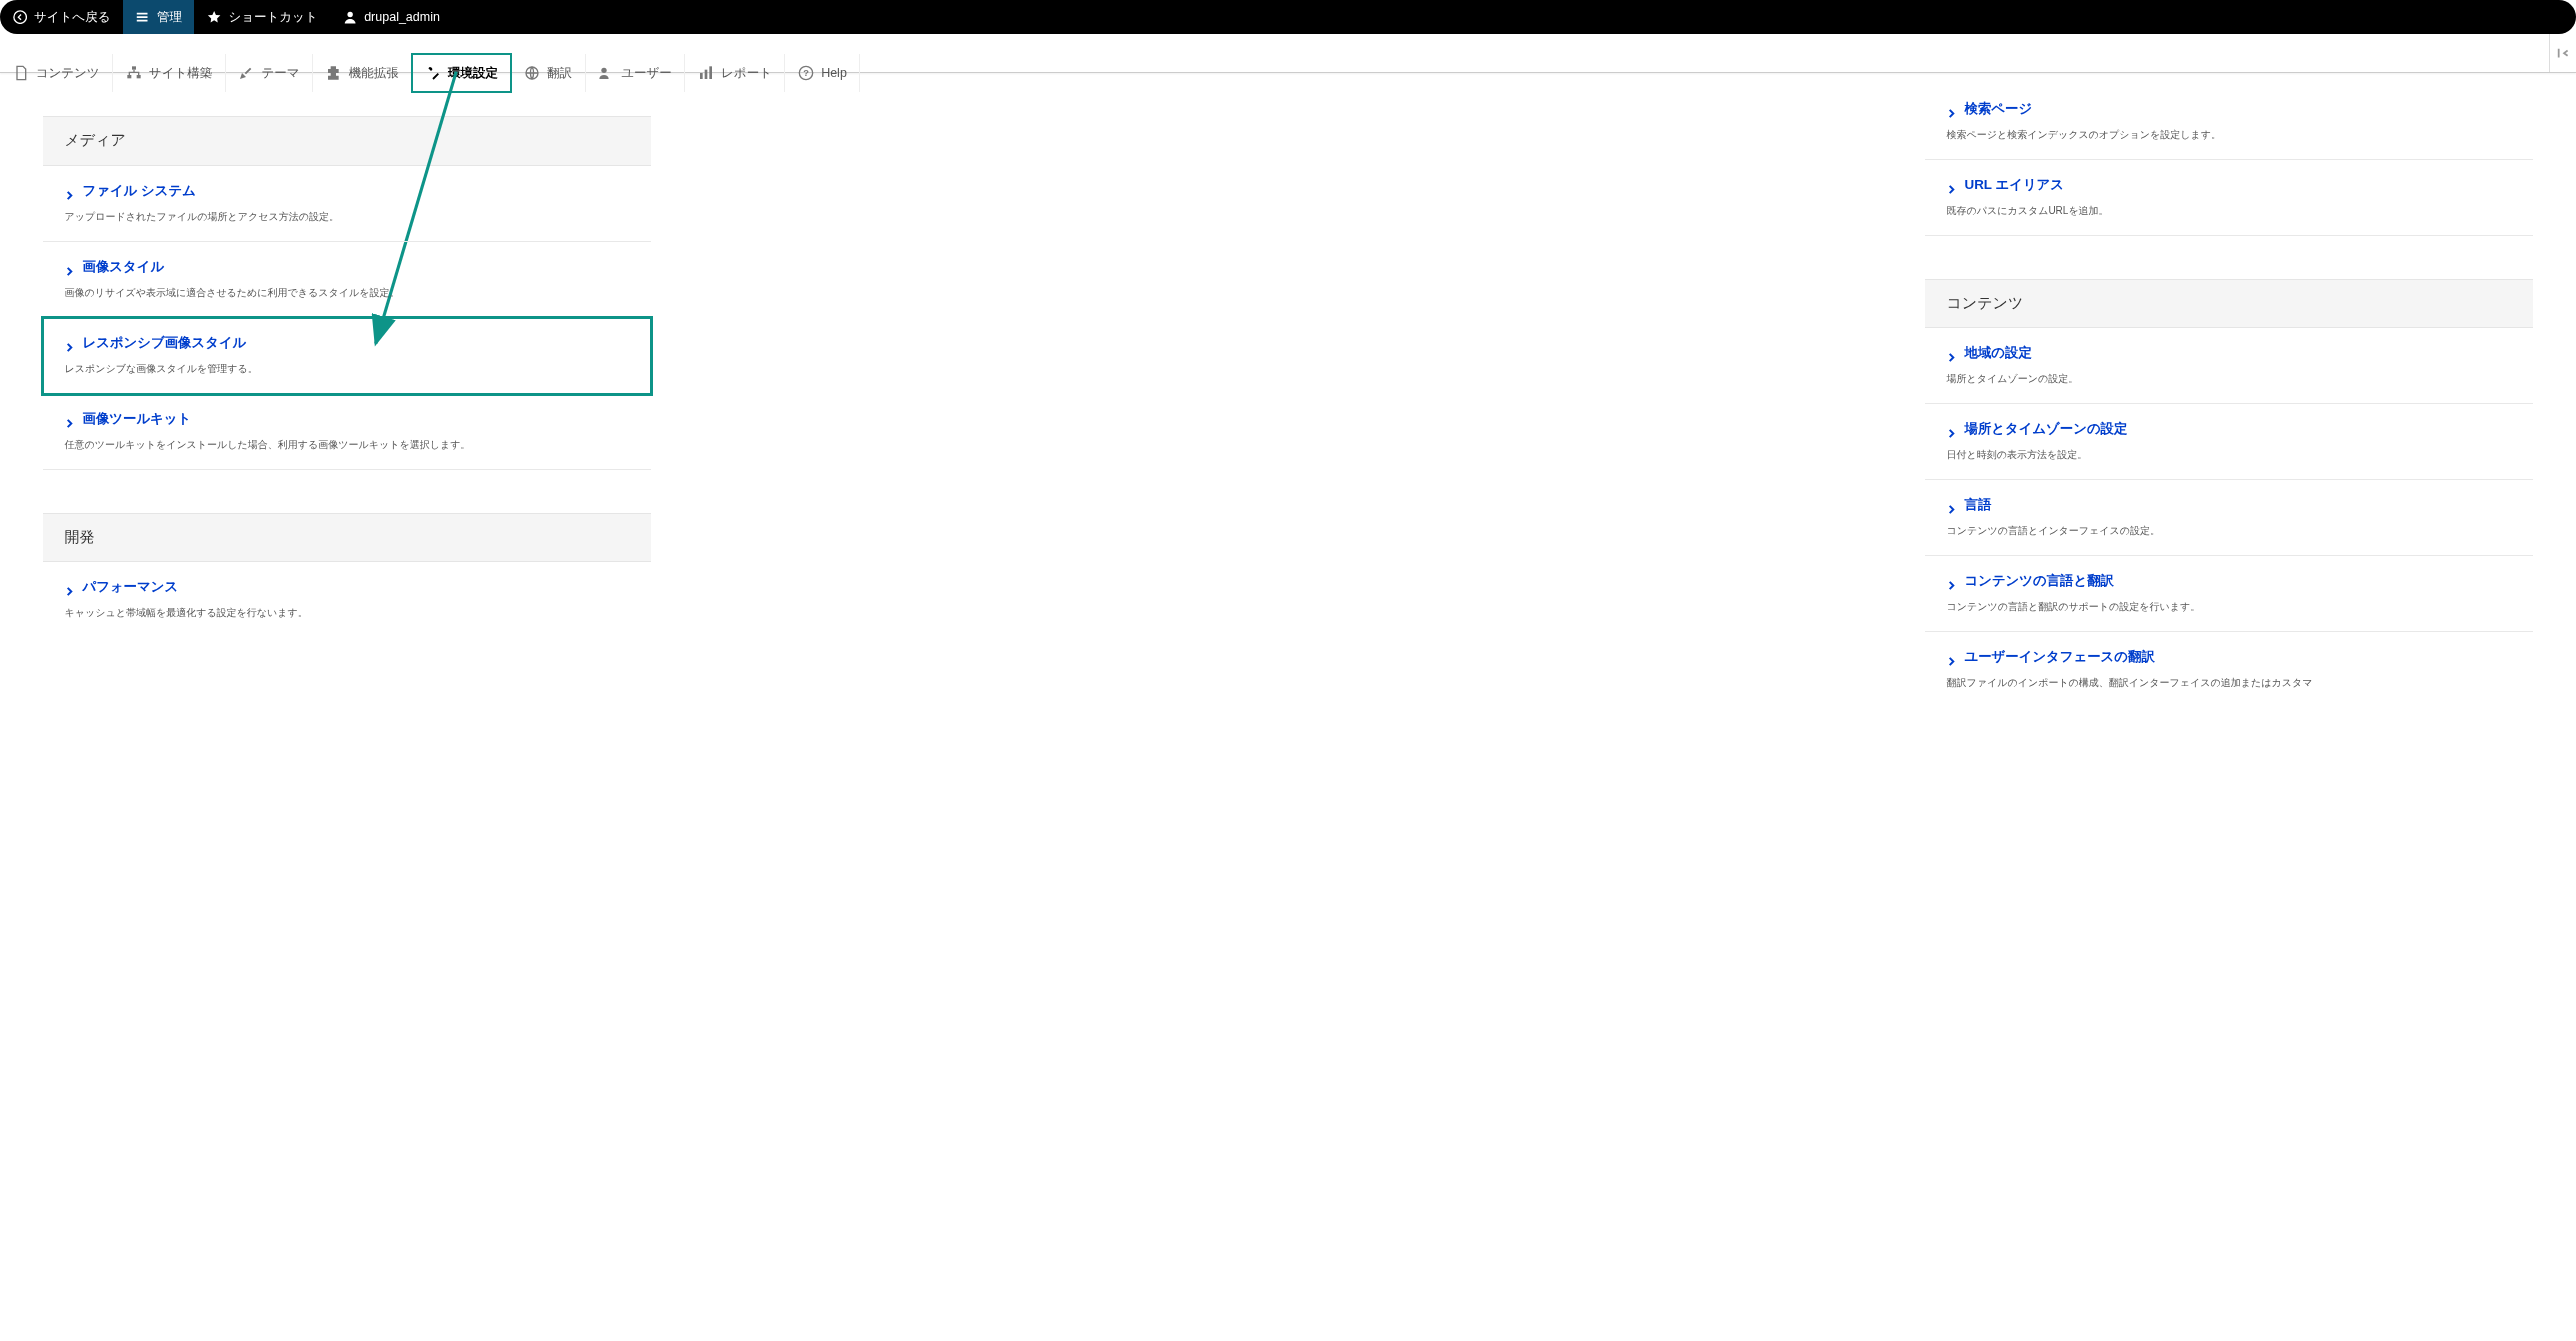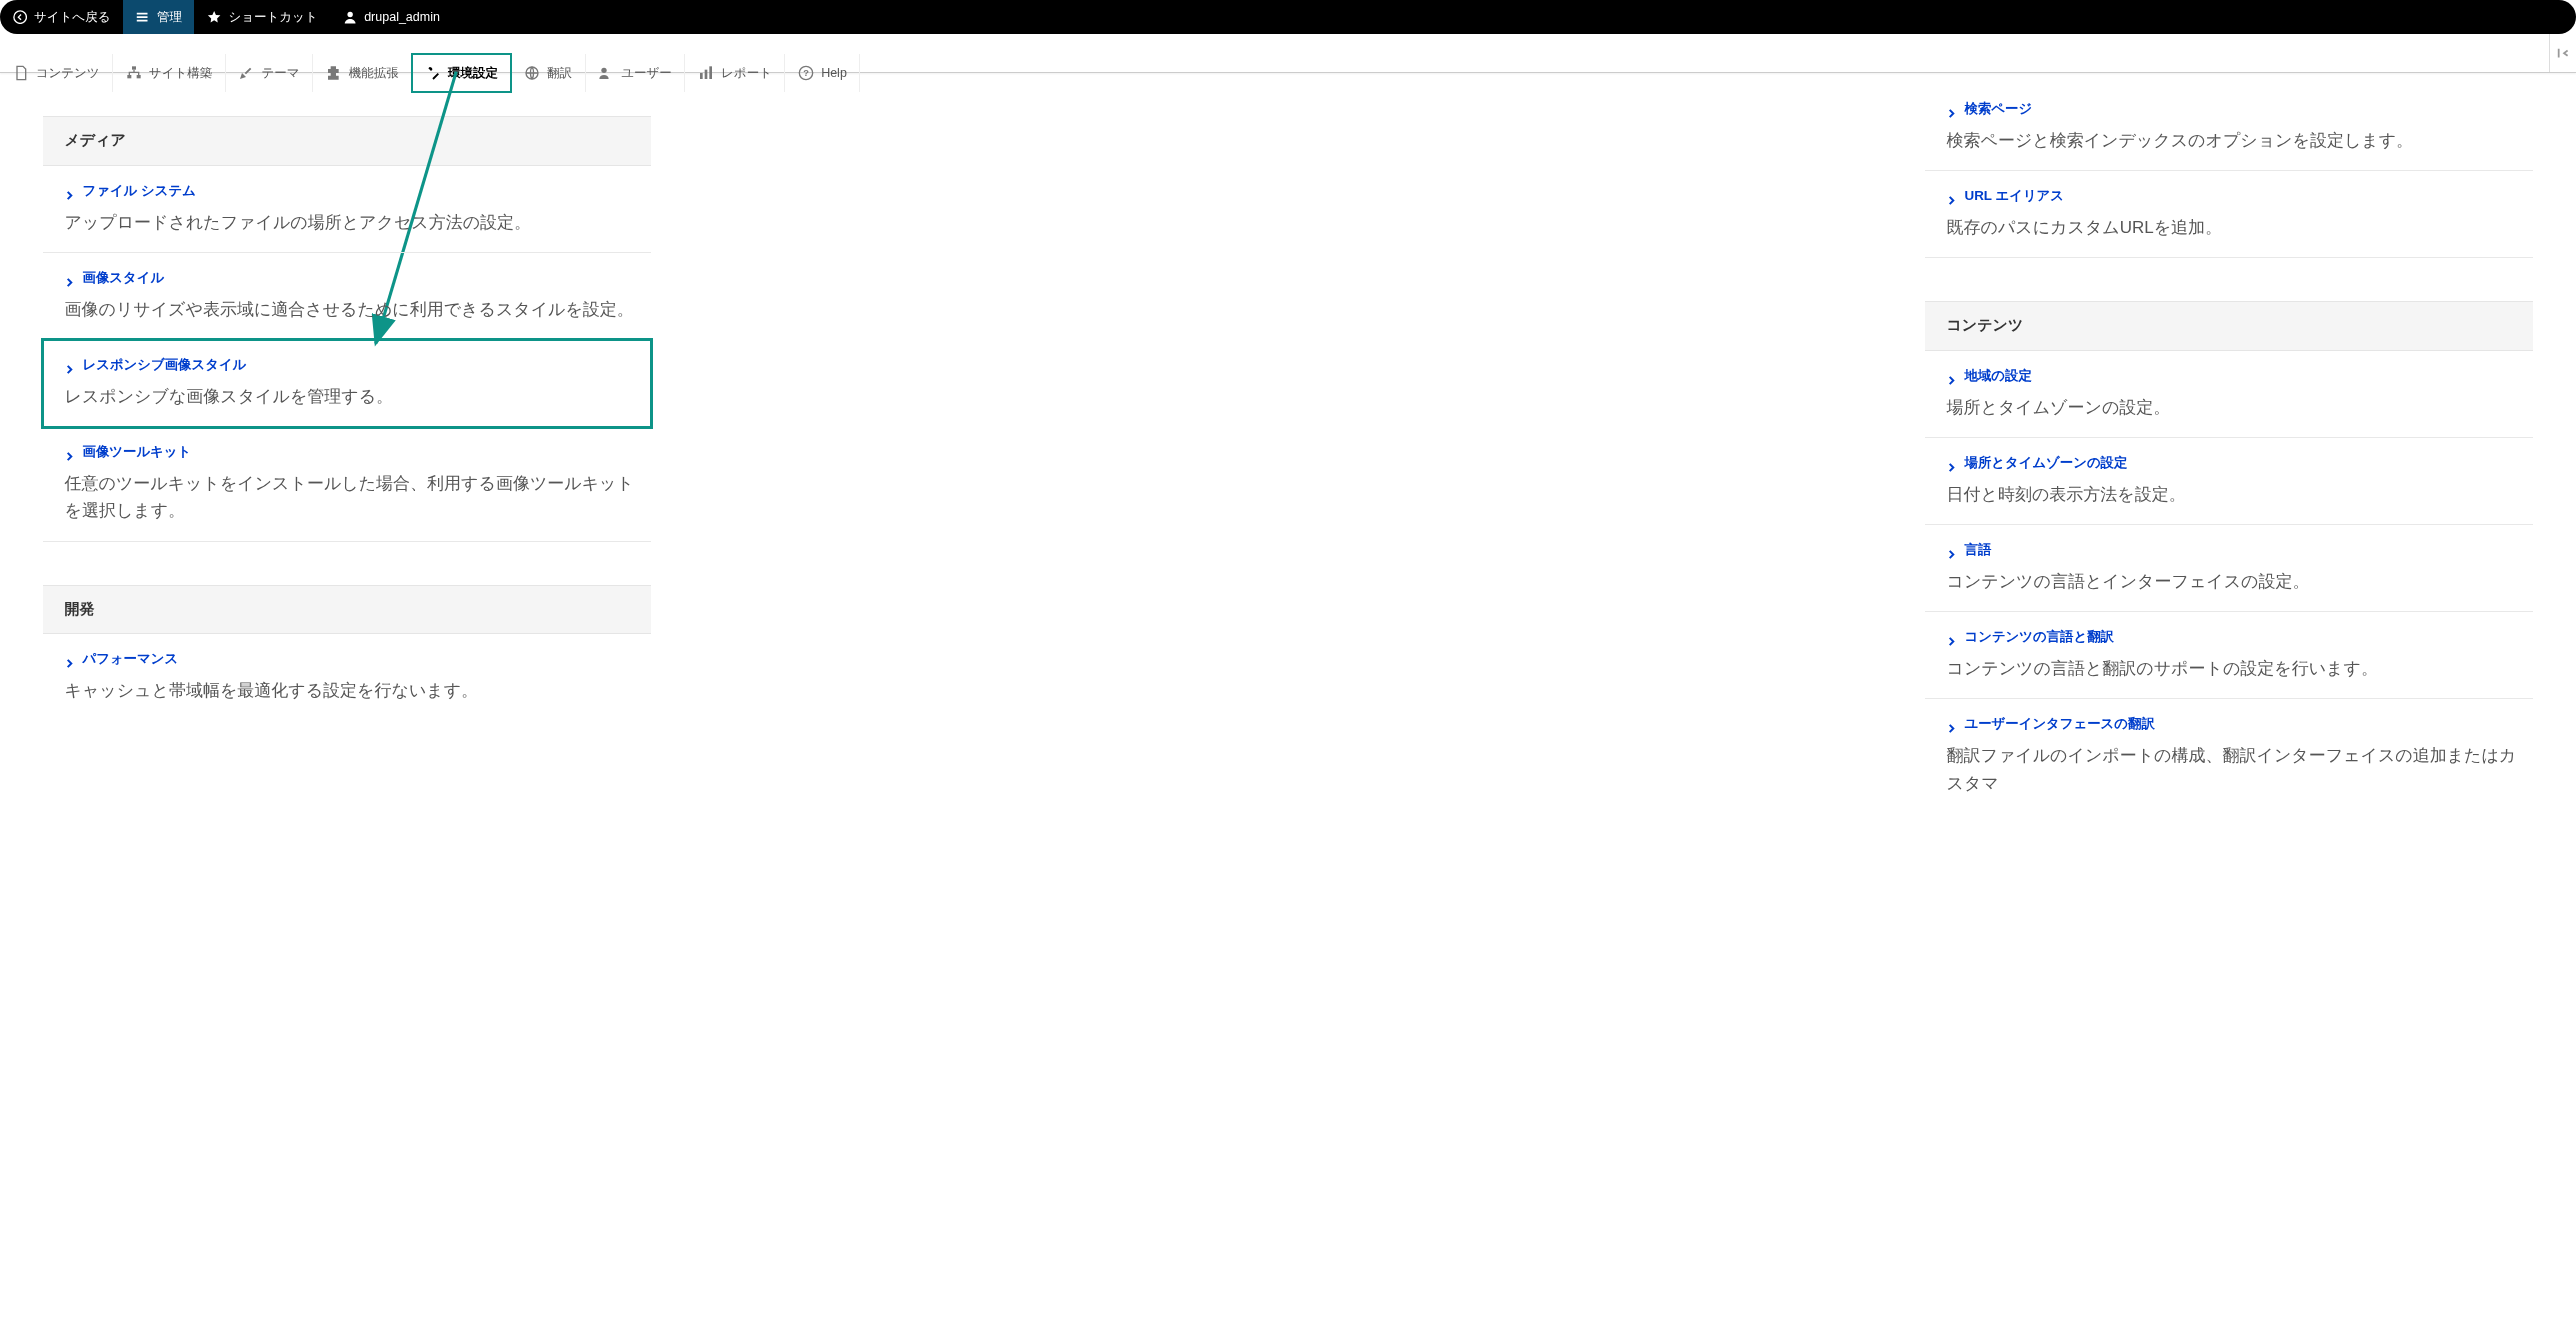--- a/index.html
+++ b/index.html
@@ -18,29 +18,29 @@
     .adminbar-item .icon-svg { width: 16px; height: 16px; fill: #787878; }
     .adminbar-spacer { flex: 1; }
     .adminbar-collapse { width: 27px; display:flex; align-items:center; justify-content:center; border-left: 0.9px solid #ddd; height:100%; cursor:pointer; color:#888; }
 
     
     .content { padding: 0 43px 36px 43px; display: flex; gap: 54px; position: relative; }
     .col { flex: 1; max-width: 608px; }
     .col-right { margin-left: auto; }
 
     .section { margin-top: 43px; }
-    .section-header { background: #f5f5f5; padding: 14.3px 21.5px; font-size: 15px; font-weight: 700; color: #333; border-top: 0.9px solid #e5e5e5; border-bottom: 0.9px solid #e5e5e5; }
+    .section-header { background: #f5f5f5; padding: 14.3px 21.5px; font-size: 15px; font-weight: 400; color: #333; border-top: 0.9px solid #e5e5e5; border-bottom: 0.9px solid #e5e5e5; }
 
     .item { padding: 16px 0 16px 21.5px; border-bottom: 0.9px solid #e8e8e8; position: relative; }
     .item.boxed { outline: 3.6px solid #0d9488; outline-offset: -1.8px; }
     .item-title { display: flex; align-items: flex-end; gap: 9px; }
     .item-title a { color: #003ecc; font-weight: 700; font-size: 13.4px; text-decoration: none; }
     .chev { width: 9px; height: 9px; display: inline-flex; }
     .chev svg { width: 9px; height: 9px; stroke: #003ecc; stroke-width: 2.2; fill: none; }
-    .item-desc { color: #555; font-size: 17px; margin-top: 9px; line-height: 1.6; padding-left: 0; }
+    .item-desc { color: #555; font-size: 10px; margin-top: 9px; line-height: 1.6; padding-left: 0; }
 
     
     .annotation-arrow { position: absolute; left: 0; top: 0; pointer-events: none; }
   </style>
 </head>
 <body>
 
 <div class="topbar">
   <div class="topbar-item">
     <span class="icon-wrap">

